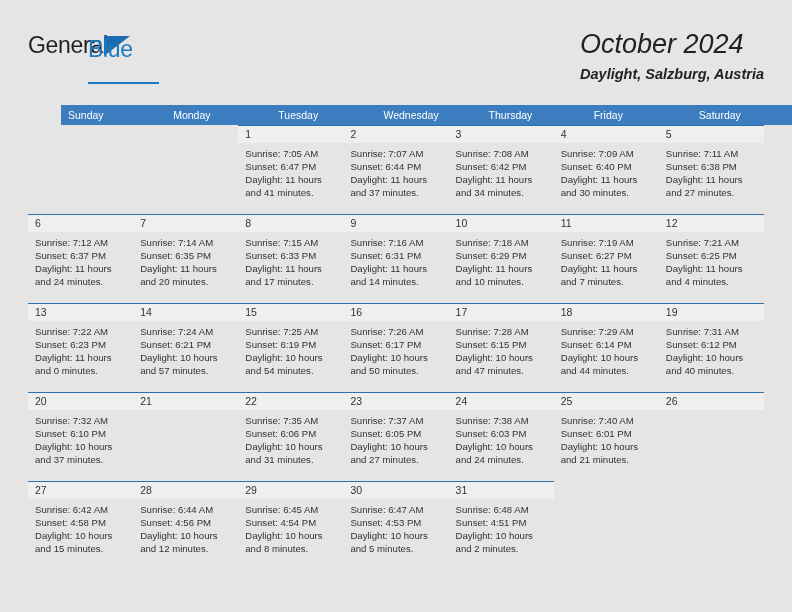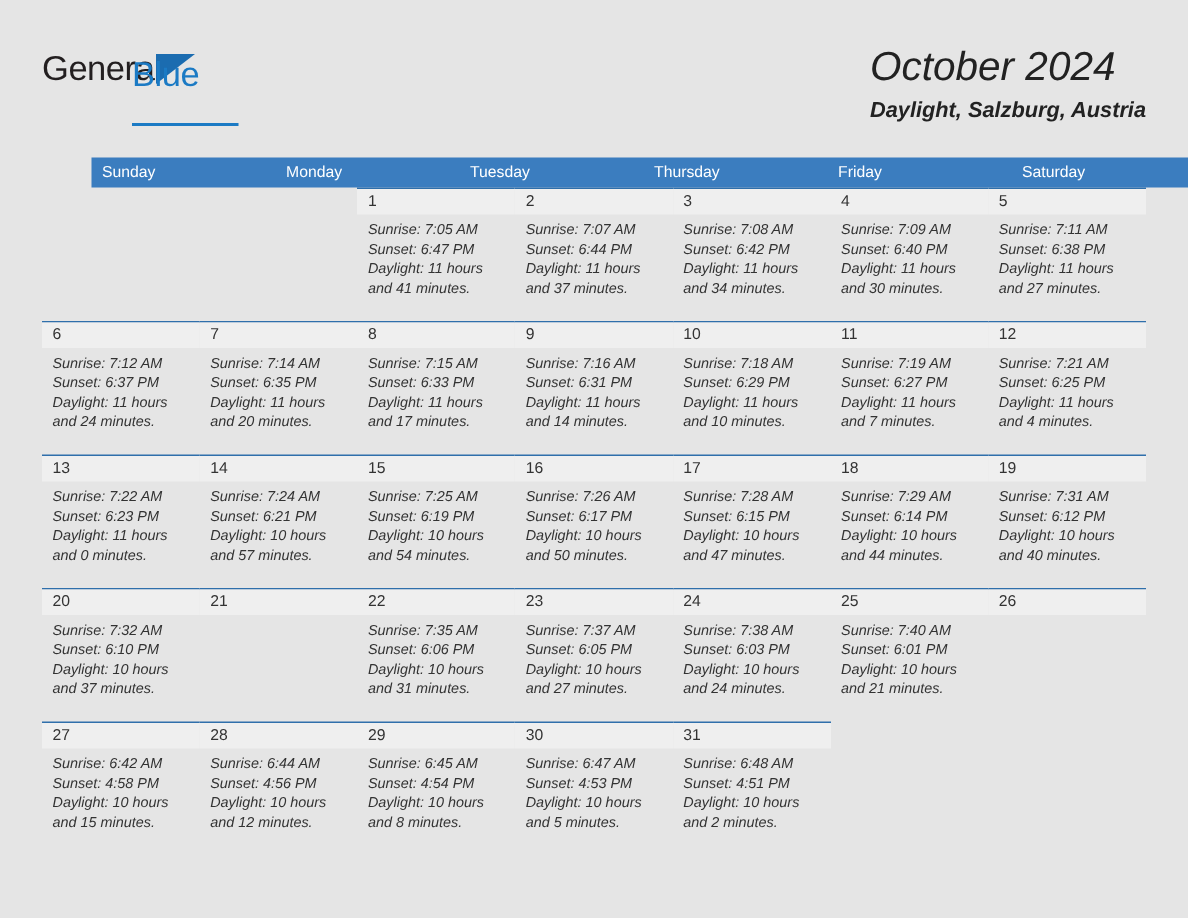--- a/index.html
+++ b/index.html
@@ -145,21 +145,20 @@
   .daycell.filled .daynum { }
   .daycell.empty .daynum {
     background: transparent;
     color: transparent;
   }
   .dayinfo {
     padding: 4px 7px 0 7px;
     font-size: 9.6px;
     line-height: 13px;
     color: #333333;
-    font-style: italic;
   }
   .dayinfo div {
     white-space: nowrap;
   }
   .dayinfo .daylight-wrap {
     white-space: normal;
   }
 </style>
 </head>
 <body>
@@ -181,20 +180,21 @@
     </div>
 
   </div>
 
   <div class="calendar">
 
     <div class="weekdays">
       <div class="weekday">Sunday</div>
       <div class="weekday">Monday</div>
       <div class="weekday">Tuesday</div>
+      <div class="weekday">Wednesday</div>
       <div class="weekday">Thursday</div>
       <div class="weekday">Friday</div>
       <div class="weekday">Saturday</div>
     </div>
 
     <div id="weeks-container">
         <div class="week">
           <div class="daycell empty">
             <div class="daynum"></div>
           </div>

